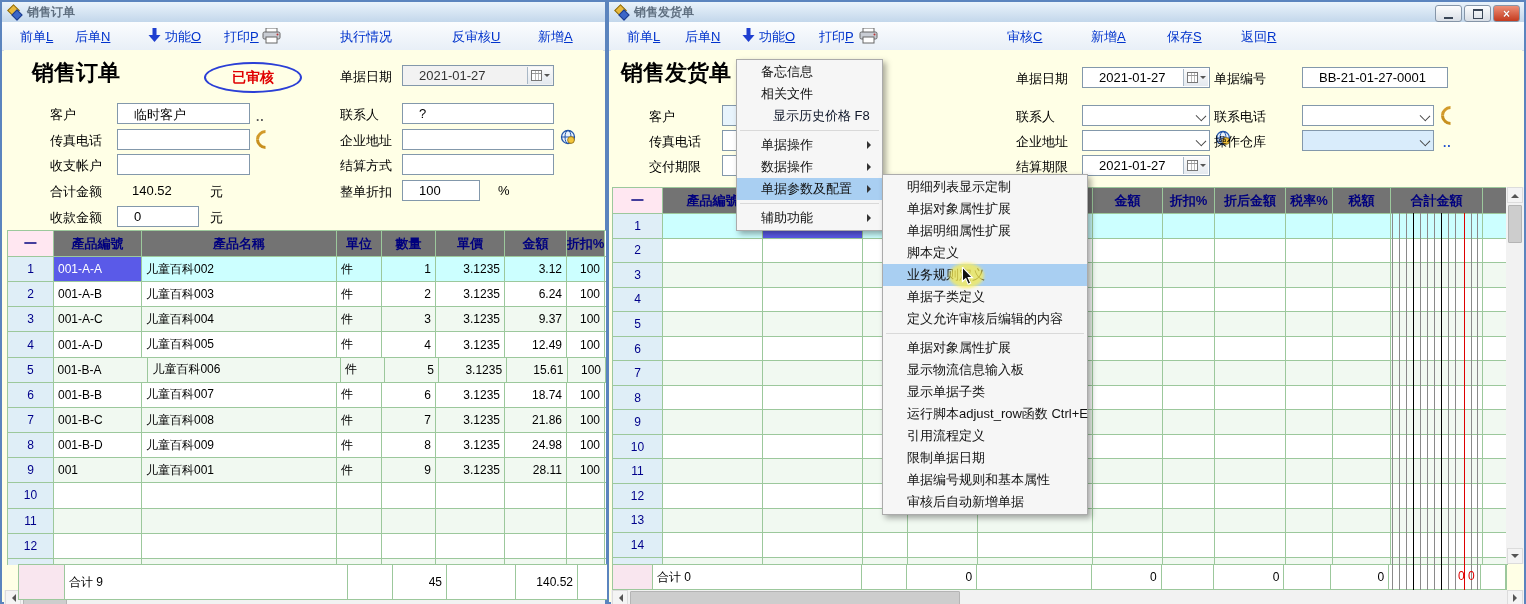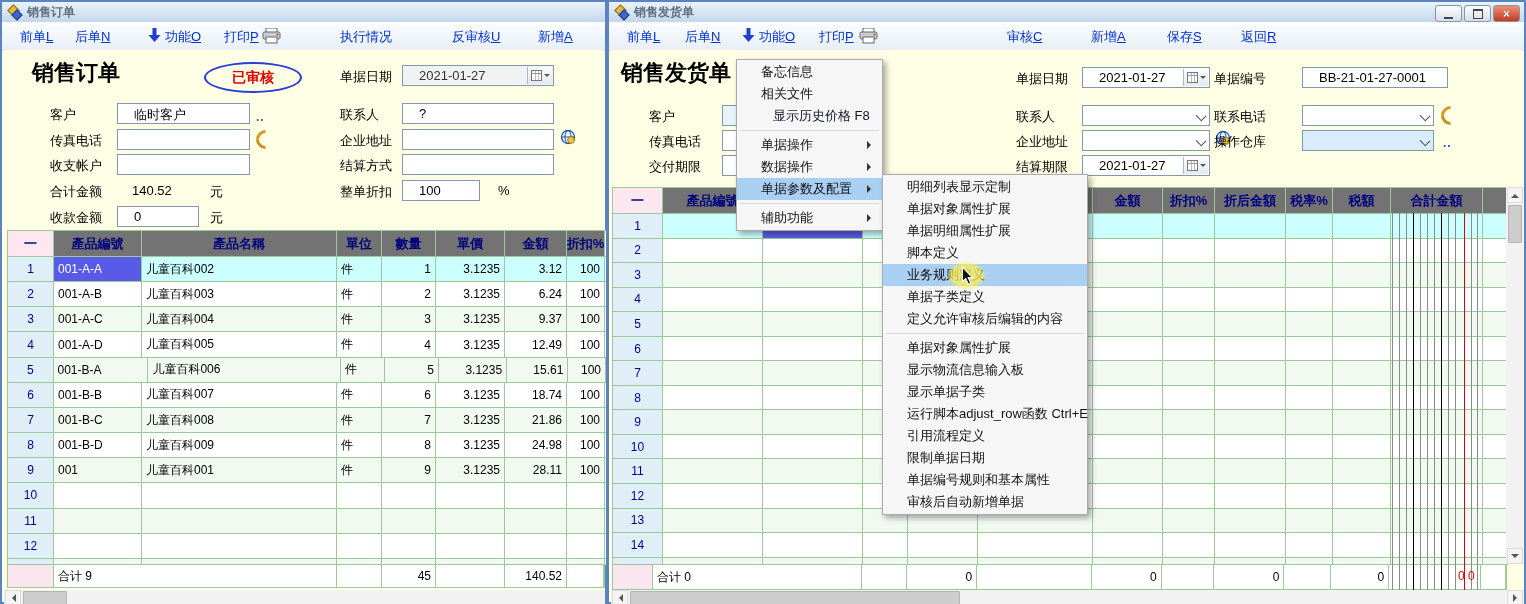--- a/index.html
+++ b/index.html
@@ -309,21 +309,21 @@
           <div class="tcell num" style="width: 38px;"></div>
         </div>
       </div>
 
     <div class="hscroll" style="left:2px;top:588px;width:601px;">
       <span class="sb-btn" style="left:1px;top:0;">
           <span class="tri left"></span>
         </span>
       <span class="sb-thumb" style="left:19px;top:1px;width:44px;height:14px;"></span>
     </div>
-  <div class="tfoot" style="left: 5px; top: 562px; width: 598px; height: 24px;">
+  <div class="tfoot" style="left: 16px; top: 562px; width: 598px; height: 36px;">
         <div class="tcell pink" style="width: 46px;"></div>
         <div class="tcell " style="width: 283px;">合计 9</div>
         <div class="tcell " style="width: 45px;"></div>
         <div class="tcell num" style="width: 54px;">45</div>
         <div class="tcell " style="width: 69px;"></div>
         <div class="tcell num" style="width: 62px;">140.52</div>
         <div class="tcell " style="width: 37px;"></div>
       </div>
     </div>
 

